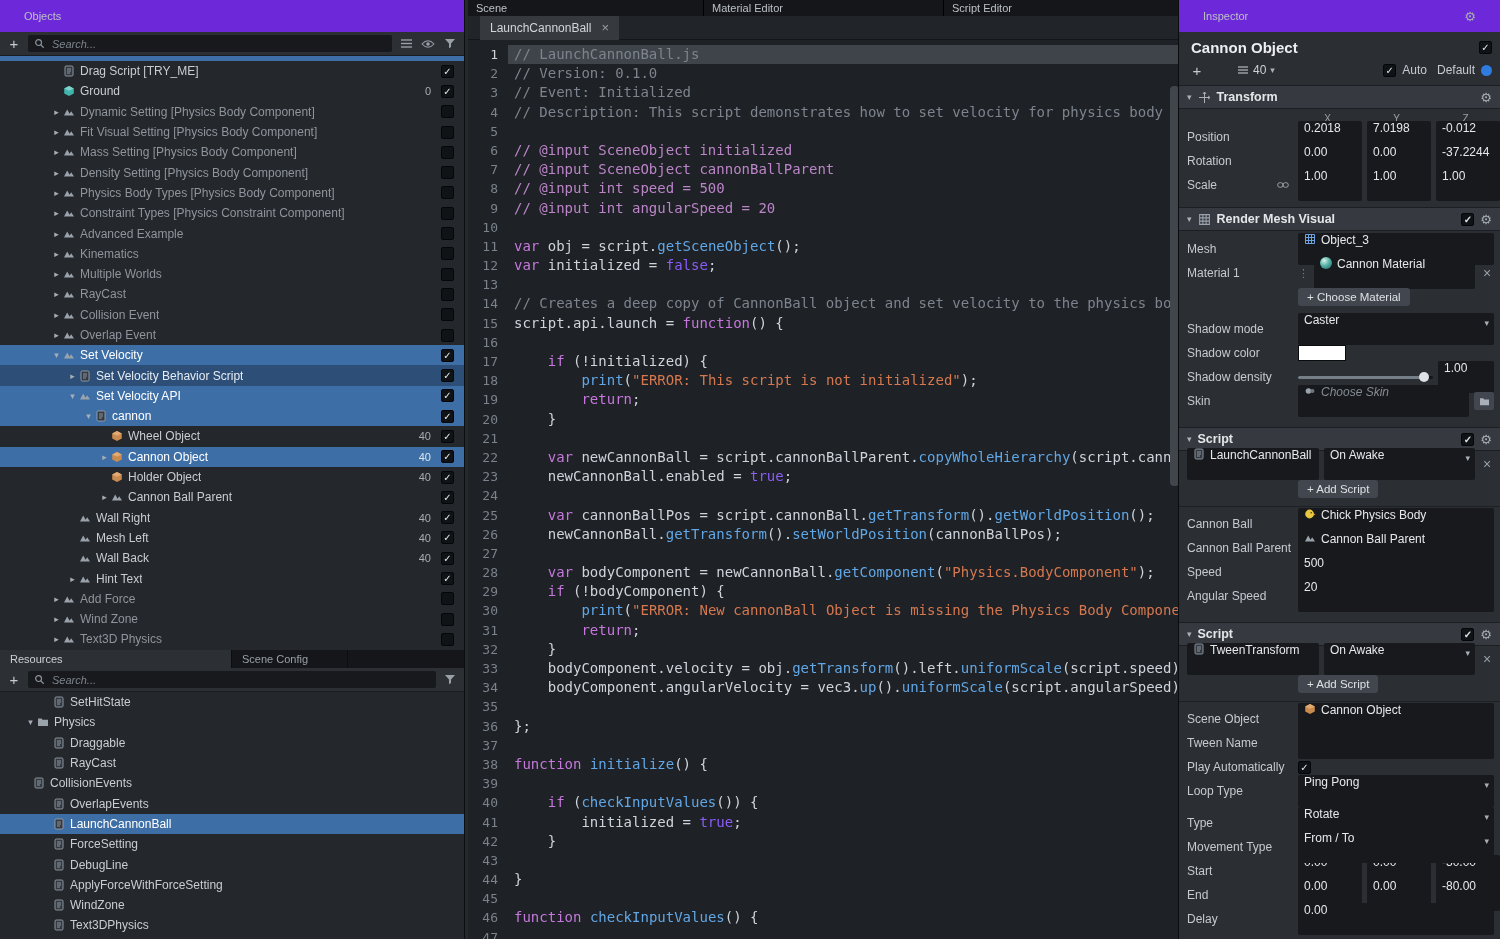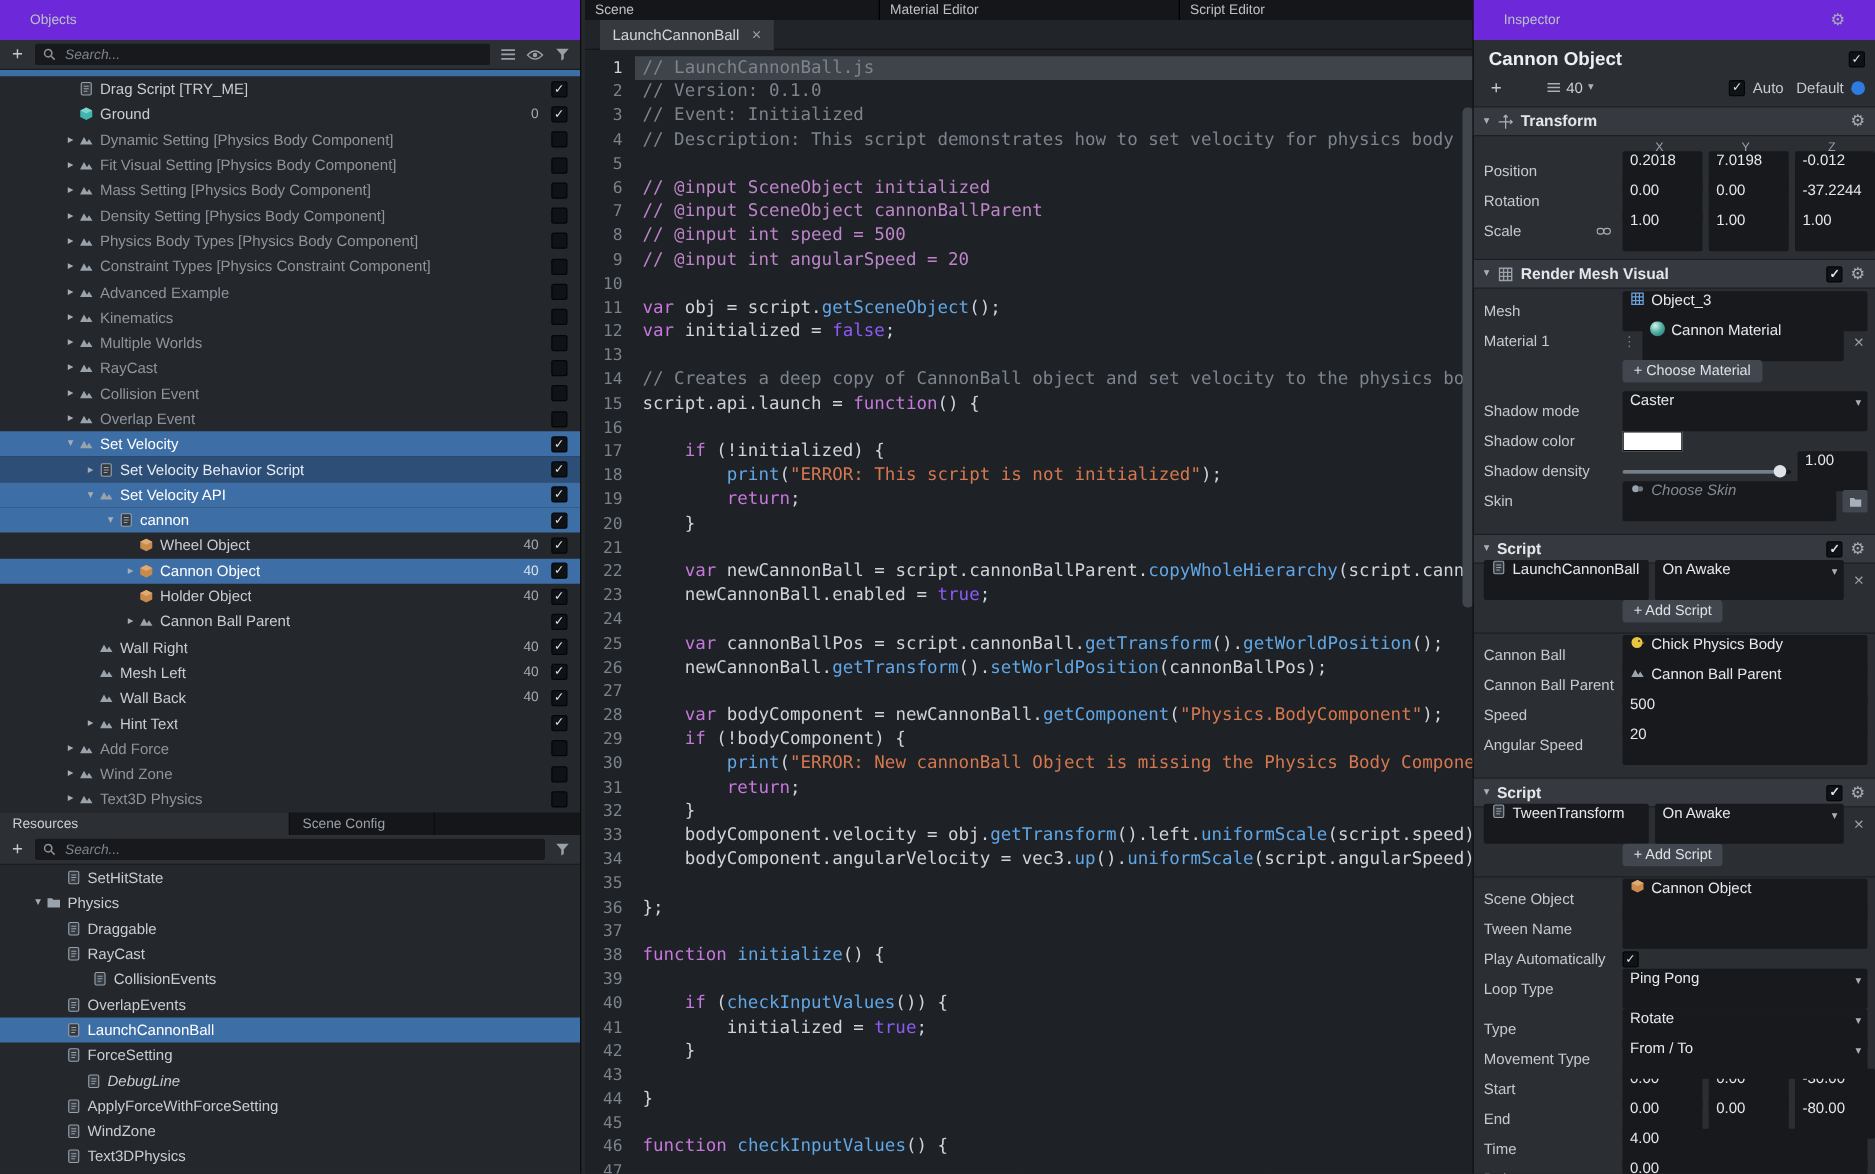--- a/index.html
+++ b/index.html
@@ -538,21 +538,21 @@
             <svg viewBox="0 0 12 12">
               <rect x="2" y="1" width="8" height="10" rx="1.2" fill="#343a41" stroke="#9aa2ac" stroke-width="0.9"></rect>
               <line x1="4" y1="4" x2="8" y2="4" stroke="#9aa2ac" stroke-width="0.9"></line>
               <line x1="4" y1="6" x2="8" y2="6" stroke="#9aa2ac" stroke-width="0.9"></line>
               <line x1="4" y1="8" x2="7" y2="8" stroke="#9aa2ac" stroke-width="0.9"></line>
             </svg>
           </span>
           <span class="tlabel">RayCast</span>
           <span class="flex"></span>
         </div>
-        <div class="trow" style="padding-left: 20px; margin-left: 41px;">
+        <div class="trow" style="padding-left: 20px;">
           <span class="tarrow"></span>
           <span class="ticon">
             <svg viewBox="0 0 12 12">
               <rect x="2" y="1" width="8" height="10" rx="1.2" fill="#343a41" stroke="#9aa2ac" stroke-width="0.9"></rect>
               <line x1="4" y1="4" x2="8" y2="4" stroke="#9aa2ac" stroke-width="0.9"></line>
               <line x1="4" y1="6" x2="8" y2="6" stroke="#9aa2ac" stroke-width="0.9"></line>
               <line x1="4" y1="8" x2="7" y2="8" stroke="#9aa2ac" stroke-width="0.9"></line>
             </svg>
           </span>
           <span class="tlabel">CollisionEvents</span>
@@ -590,21 +590,21 @@
             <svg viewBox="0 0 12 12">
               <rect x="2" y="1" width="8" height="10" rx="1.2" fill="#343a41" stroke="#9aa2ac" stroke-width="0.9"></rect>
               <line x1="4" y1="4" x2="8" y2="4" stroke="#9aa2ac" stroke-width="0.9"></line>
               <line x1="4" y1="6" x2="8" y2="6" stroke="#9aa2ac" stroke-width="0.9"></line>
               <line x1="4" y1="8" x2="7" y2="8" stroke="#9aa2ac" stroke-width="0.9"></line>
             </svg>
           </span>
           <span class="tlabel">ForceSetting</span>
           <span class="flex"></span>
         </div>
-        <div class="trow" style="padding-left: 56px; font-style: italic;">
+        <div class="trow" style="padding-left: 40px;">
           <span class="tarrow"></span>
           <span class="ticon">
             <svg viewBox="0 0 12 12">
               <rect x="2" y="1" width="8" height="10" rx="1.2" fill="#343a41" stroke="#9aa2ac" stroke-width="0.9"></rect>
               <line x1="4" y1="4" x2="8" y2="4" stroke="#9aa2ac" stroke-width="0.9"></line>
               <line x1="4" y1="6" x2="8" y2="6" stroke="#9aa2ac" stroke-width="0.9"></line>
               <line x1="4" y1="8" x2="7" y2="8" stroke="#9aa2ac" stroke-width="0.9"></line>
             </svg>
           </span>
           <span class="tlabel">DebugLine</span>
@@ -1249,28 +1249,20 @@
           </span>
         <span class="field f64">
             <span>0.00</span>
           </span>
         <span class="field f64">
             <span>-80.00</span>
           </span>
       </div>
       <div class="prow">
         <span class="plabel">
-            <span>Time</span>
-          </span>
-        <span class="field ffull">
-            <span>4.00</span>
-          </span>
-      </div>
-      <div class="prow">
-        <span class="plabel">
             <span>Delay</span>
           </span>
         <span class="field ffull">
             <span>0.00</span>
           </span>
       </div>
     </div>
   </div>
 </div>
 

